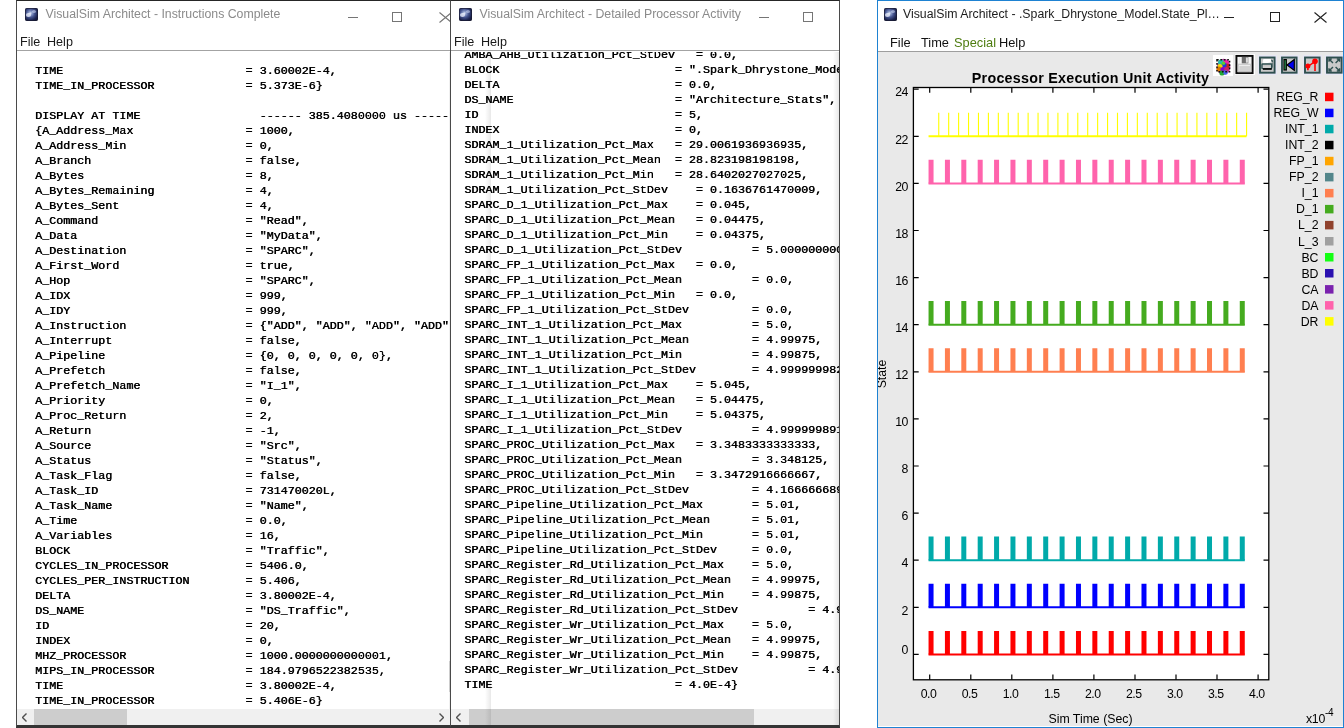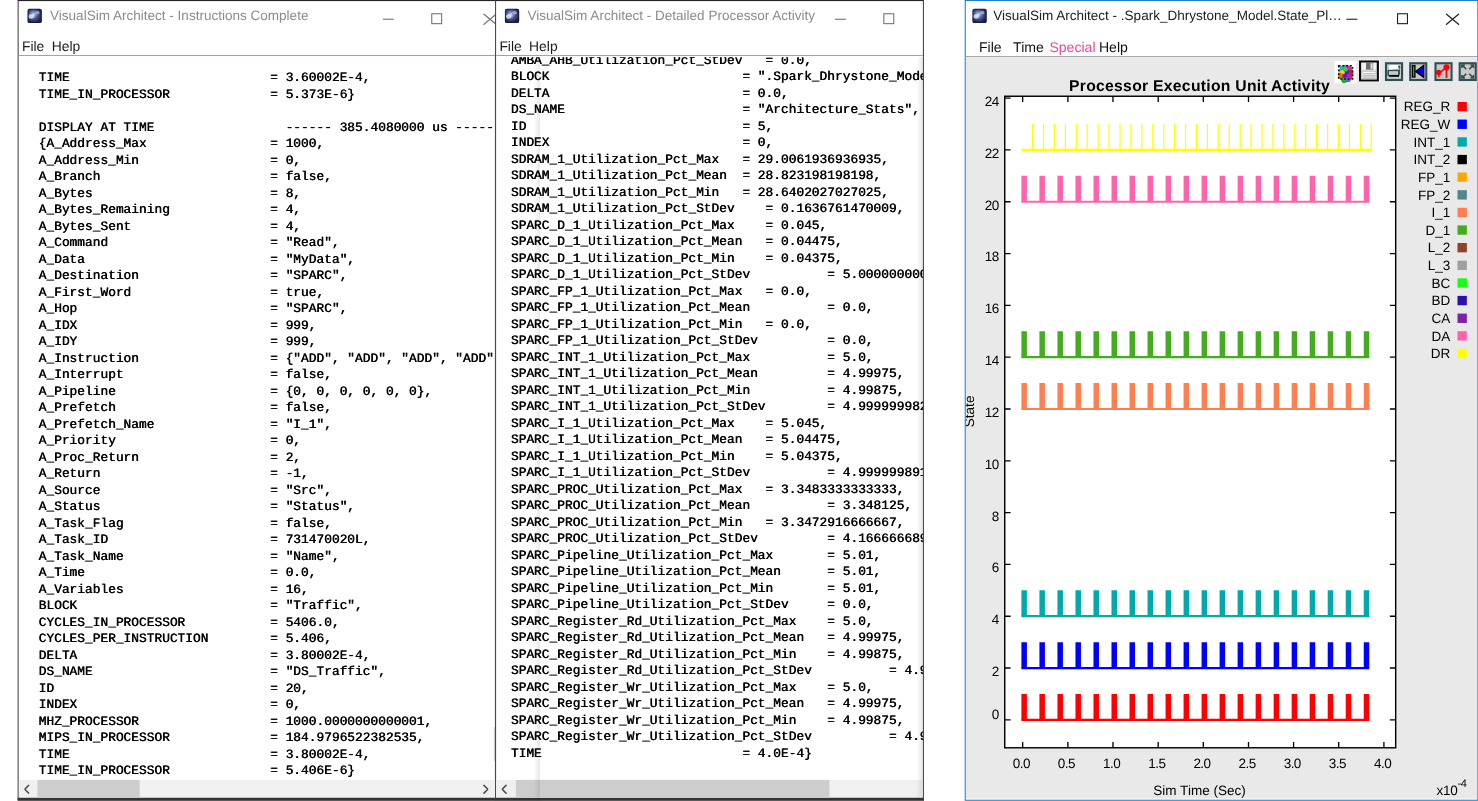--- a/index.html
+++ b/index.html
@@ -162,21 +162,21 @@
       <div style="position:absolute;left:7px;top:2px;width:4px;height:3px;background:rgba(200,210,240,.6);border-radius:50%"></div>
     </div>
     <div style="position:absolute;left:25px;top:6px;font:12.3px 'Liberation Sans',sans-serif;color:#1c1c1c;white-space:nowrap;width:322px;overflow:hidden;text-overflow:ellipsis">VisualSim Architect - .Spark_Dhrystone_Model.State_Plotting</div>
     <div style="position:absolute;left:346px;top:15.5px;width:10px;height:1.2px;background:#222"></div>
     <div style="position:absolute;left:392.3px;top:11px;width:7.5px;height:7.5px;border:1.2px solid #222"></div>
     <svg style="position:absolute;left:435.5px;top:10.5px" width="13" height="11">
       <path d="M0.5,0.5 L12.5,10.5 M12.5,0.5 L0.5,10.5" stroke="#222" stroke-width="1.1"></path>
     </svg>
     <div style="position:absolute;left:12px;top:34px;font:12.8px 'Liberation Sans',sans-serif;color:#111">File</div>
     <div style="position:absolute;left:43px;top:34px;font:12.8px 'Liberation Sans',sans-serif;color:#111">Time</div>
-    <div style="position:absolute;left:76px;top:34px;font:12.8px 'Liberation Sans',sans-serif;color:#ec4899">Special</div>
+    <div style="position:absolute;left:76px;top:34px;font:12.8px 'Liberation Sans',sans-serif;color:#4d7c0f">Special</div>
     <div style="position:absolute;left:121px;top:34px;font:12.8px 'Liberation Sans',sans-serif;color:#111">Help</div>
     <div style="position:absolute;left:0;top:50px;width:100%;height:1px;background:#9e9e9e"></div>
     <div style="position:absolute;left:0;top:51px;width:465px;height:674px;background:#e9e9e9"></div>
     <svg style="position:absolute;left:334.5px;top:53.5px" width="20.5" height="21" viewBox="0 0 20.5 21">
       <rect width="20.5" height="21" fill="#ffffff"></rect>
       <ellipse cx="10.6" cy="11.8" rx="6.8" ry="8" fill="#cc44aa"></ellipse>
       <g>
         <circle cx="8" cy="7.5" r="3" fill="#22bbaa"></circle>
         <circle cx="13" cy="7.8" r="3" fill="#ee22aa"></circle>
         <circle cx="14" cy="11" r="2.6" fill="#cc2222"></circle>

